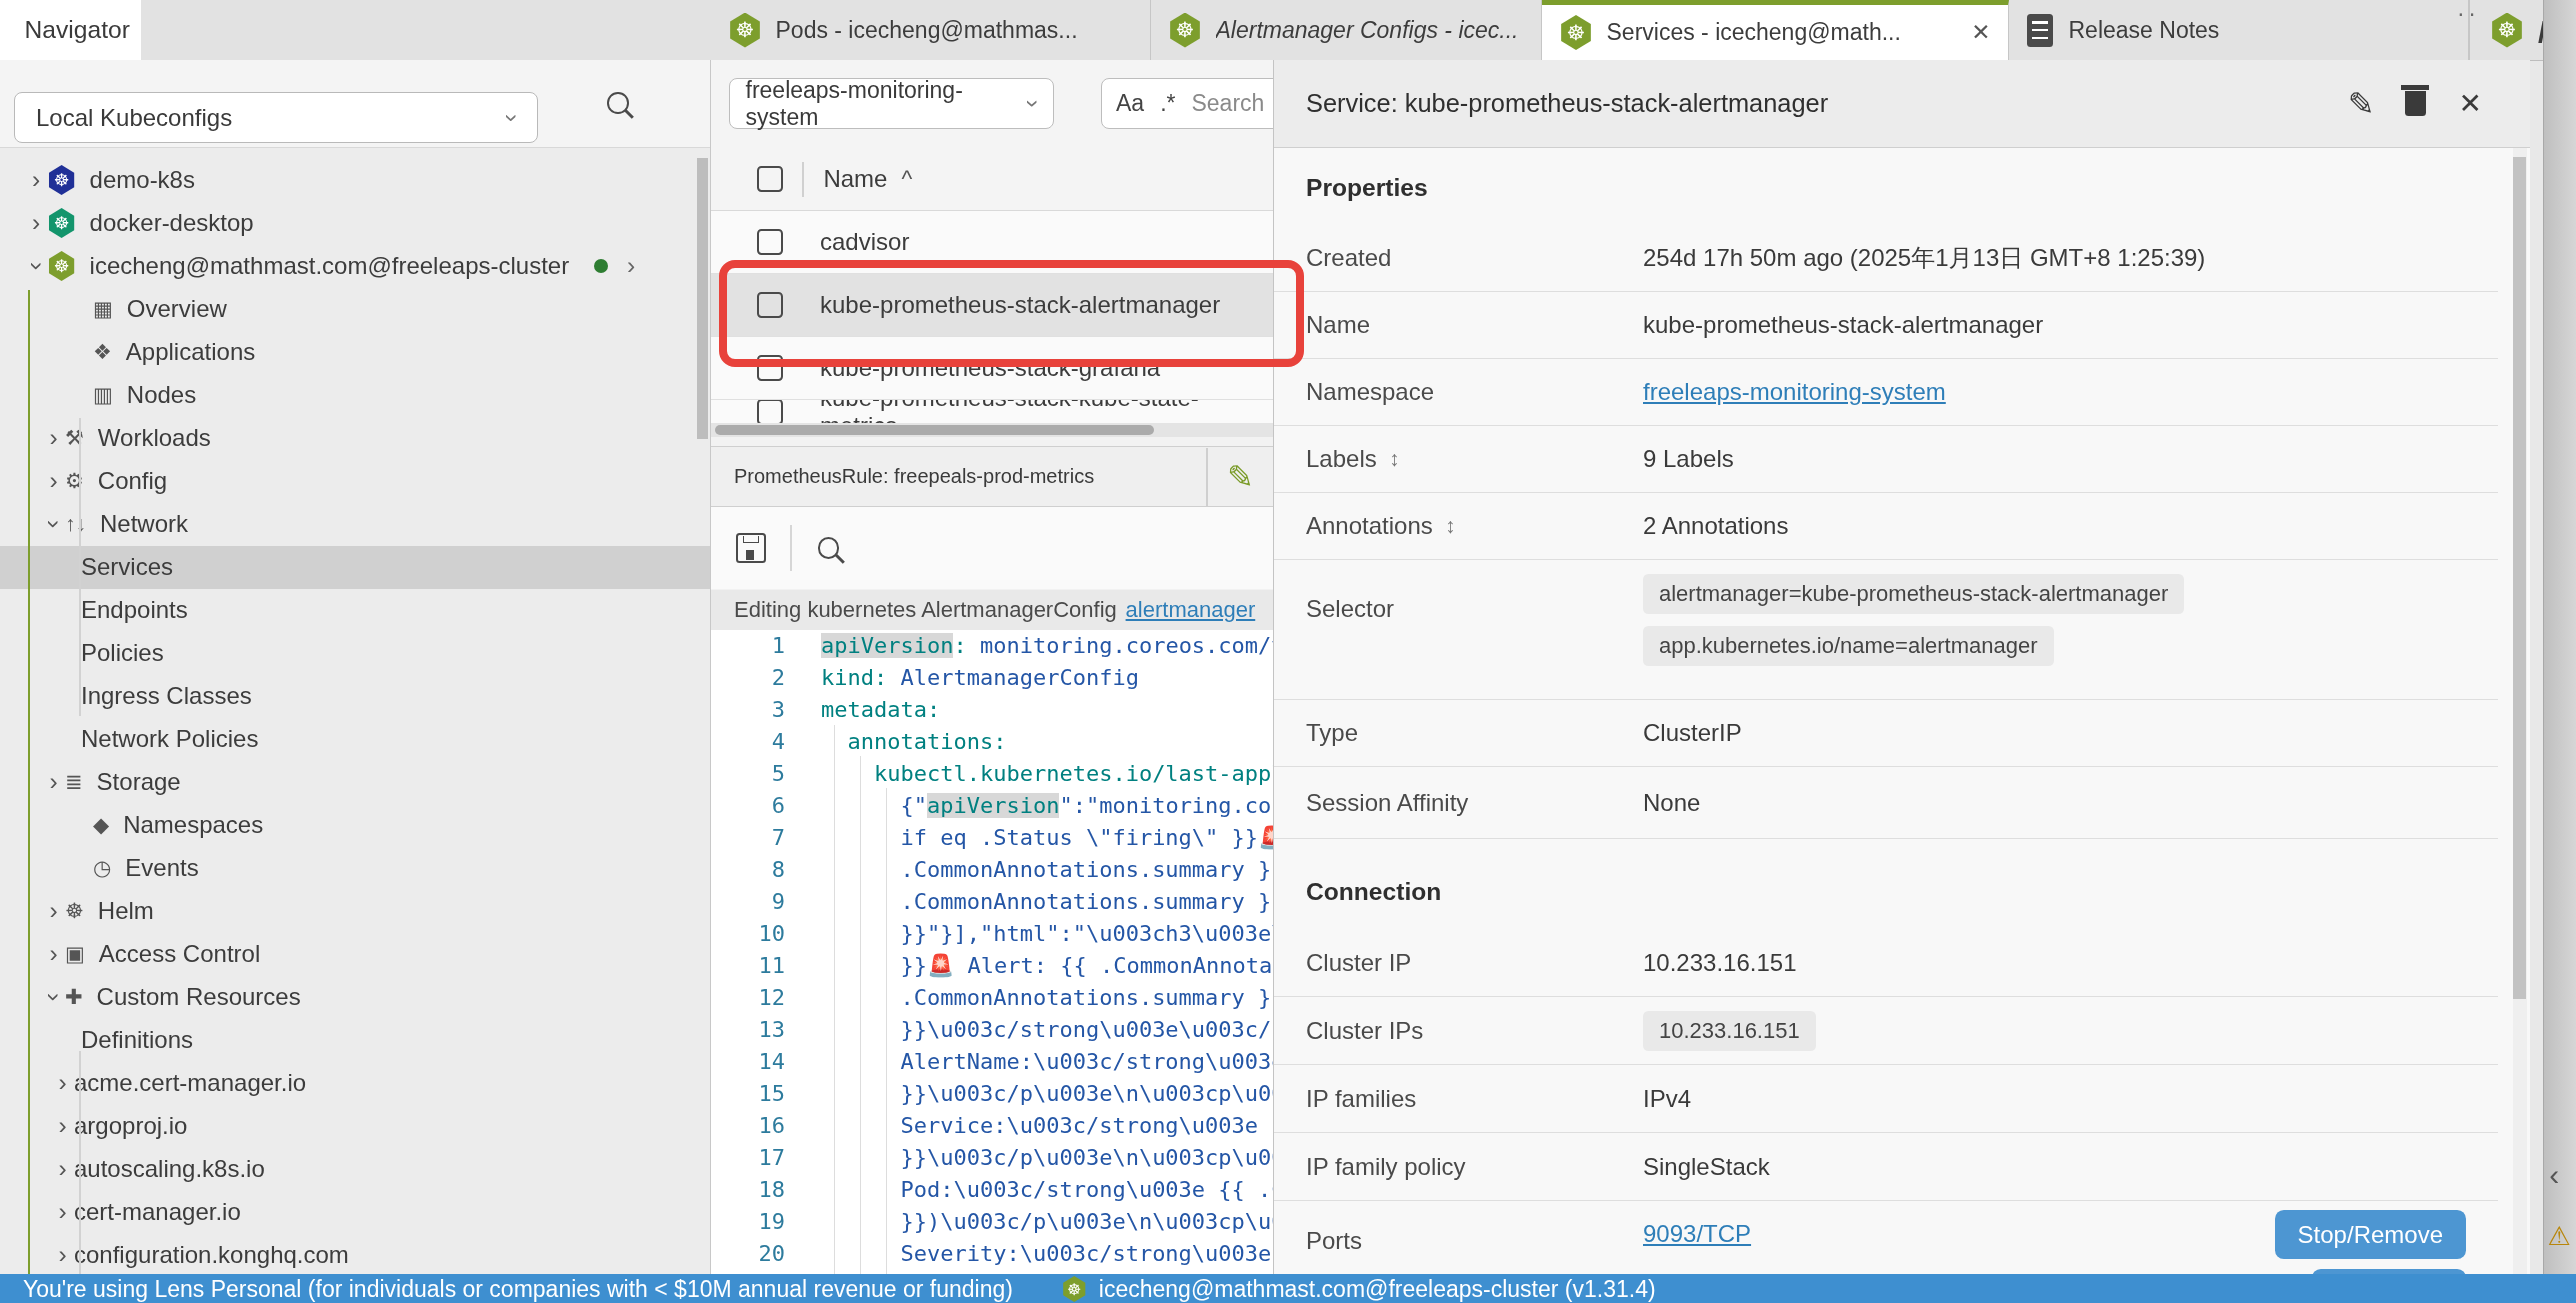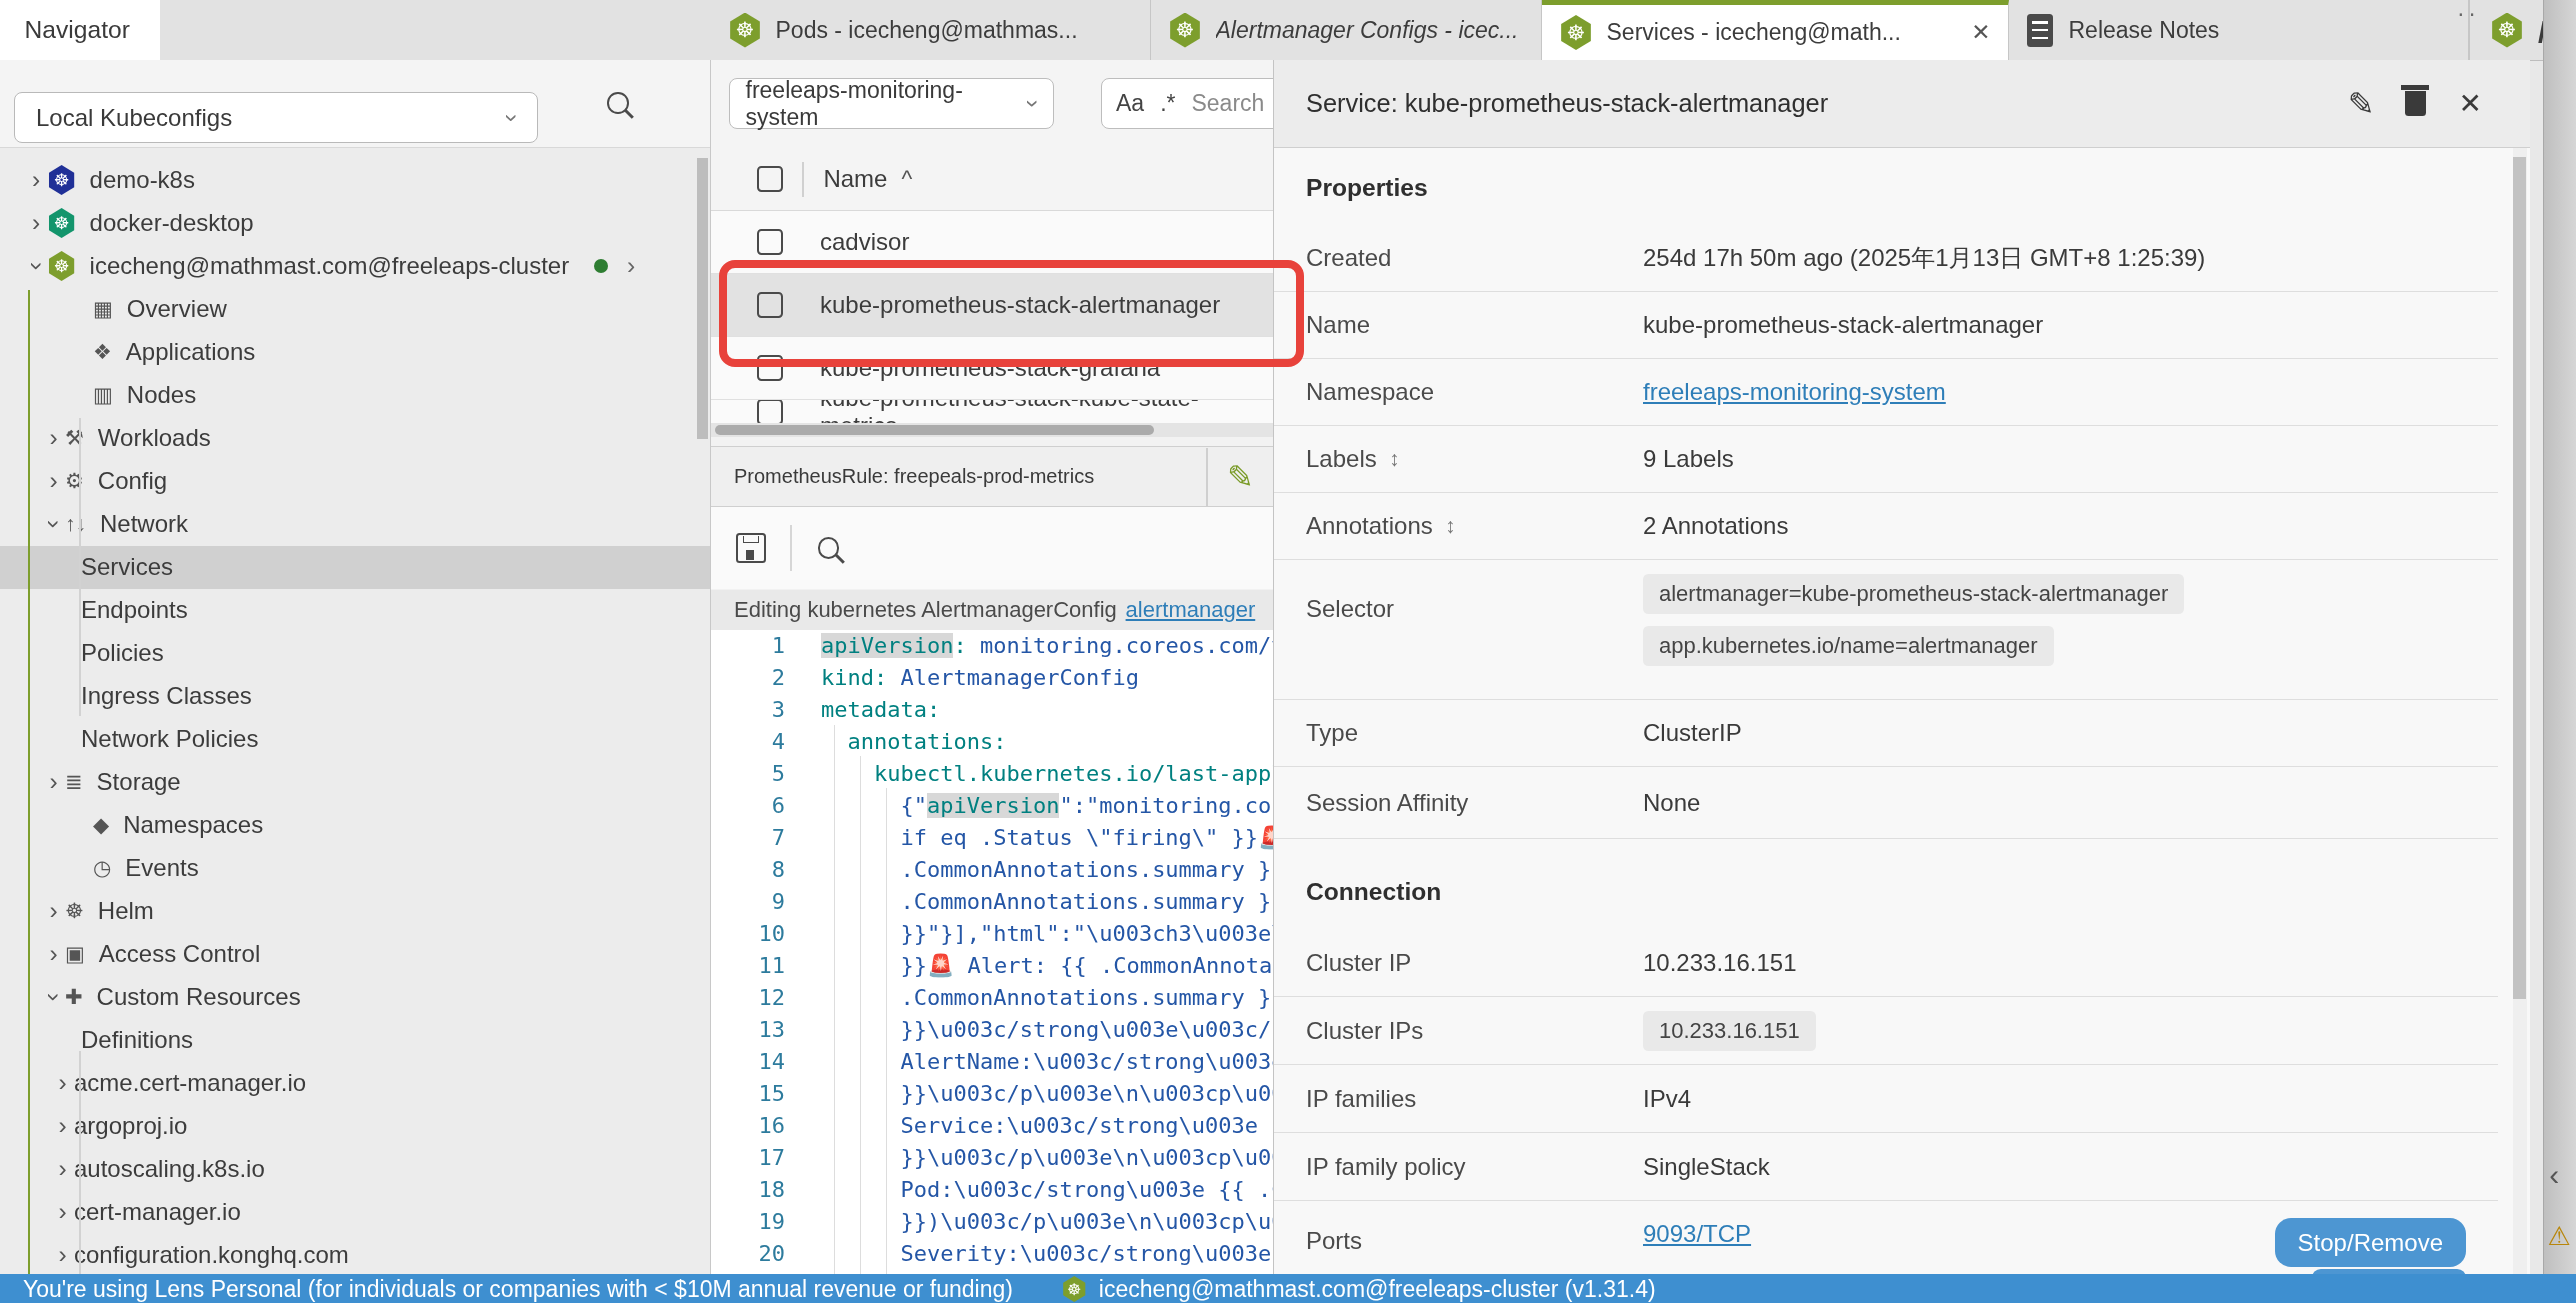--- a/index.html
+++ b/index.html
@@ -1,21 +1,21 @@
 <!DOCTYPE html>
 <html style="font-size:14px"><head>
 <meta charset="utf-8">
 <style>
   html,body{margin:0;padding:0;width:2576px;height:1304px;overflow:hidden;
     font-family:"Liberation Sans",sans-serif;background:#e8e8e8;color:#3a3a3a;}
   #app{position:absolute;inset:0;width:2576px;height:1304px;overflow:hidden;}
 
   
   .topbar{position:absolute;left:0;top:0;width:2576px;height:60px;background:#e2e2e2;border-bottom:1.8px solid #bdbdbd;}
-  .nav-tab{position:absolute;left:0;top:0;width:160px;height:60px;background:#fff;display:flex;align-items:center;padding-left:24.6px;box-sizing:border-box;font-size:24.6px;color:#3a3a3a;}
+  .nav-tab{position:absolute;left:0;top:0;width:141px;height:60px;background:#fff;display:flex;align-items:center;padding-left:24.6px;box-sizing:border-box;font-size:24.6px;color:#3a3a3a;}
   .tabs{position:absolute;left:711px;top:0;height:60px;display:flex;}
   .tab{height:60px;display:flex;align-items:center;box-sizing:border-box;border-right:1.8px solid #c6c6c6;padding:0 17.5px;background:#e2e2e2;overflow:hidden;}
   .tab.w1{width:440px}.tab.w2{width:391px}.tab.w3{width:467px}.tab.w4{width:460px}
   .tab.active{background:#fff;border-top:5.3px solid #7d9e2d;border-right:1.8px solid #c6c6c6;}
   .tab-label{font-size:23px;color:#3c3c3c;white-space:nowrap;overflow:hidden;flex:1;}
   .tab.italic .tab-label{font-style:italic;}
   .tab-close{font-size:23px;color:#555;margin-left:10.5px;}
   .tab-close:empty{display:none;}
   .hex{display:inline-flex;align-items:center;justify-content:center;width:33px;height:35px;margin-right:14px;flex:none;
        clip-path:polygon(50% 0,95% 26%,95% 74%,50% 100%,5% 74%,5% 26%);color:#fff;font-size:21px;}
@@ -109,21 +109,21 @@
   .d-label{width:369px;flex:none;padding-left:32px;box-sizing:border-box;font-size:24px;color:#4a4a4a;display:flex;align-items:center;}
   .d-value{font-size:24px;color:#3a3a3a;}
   .expander{color:#777;font-size:21px;margin-left:12.3px;}
   .badge{display:inline-block;background:#e9e9e9;border-radius:5.3px;padding:7px 16px;font-size:22px;color:#444;}
   .d-link{color:#2e7eb8;text-decoration:underline;font-size:24px;}
   .row-selector{height:140px;align-items:flex-start;padding-top:14px;}
   .row-selector .d-value .badge{display:table;margin-bottom:12.3px;}
   .row-ports{height:149px;align-items:flex-start;padding-top:19.3px;border-bottom:none;}
   .port-line{margin-bottom:42px;}
   .btn{position:absolute;right:32px;background:#4d96d2;color:#fff;border:none;border-radius:8.8px;font-size:24px;font-family:"Liberation Sans",sans-serif;padding:0 23px;height:49px;}
-  .btn.stop{top:17px;border-radius:16px;} .btn.fwd{top:68px;}
+  .btn.stop{top:9px;} .btn.fwd{top:68px;}
   .drawer-scroll{position:absolute;right:3.5px;top:88px;width:14px;bottom:0;background:#efefef;}
   .drawer-scroll .thumb{position:absolute;left:0.9px;top:8.8px;width:12.3px;height:842px;background:#c2c2c2;}
 
   
   .rightstrip{position:absolute;left:2543px;top:0;width:33px;height:1304px;background:linear-gradient(90deg,#bfbfbf,#d6d6d6);border-left:1.8px solid #a8a8a8;box-sizing:border-box;overflow:hidden;}
   .strip-chev{position:absolute;left:5.3px;top:1158px;color:#555;font-size:30px;}
   .strip-warn{position:absolute;left:3.5px;top:1221px;color:#b8860b;font-size:26px;}
   .strip-box{position:absolute;left:5.3px;top:1274px;width:23px;height:23px;border:1.8px solid #777;border-radius:3.5px;}
 
   

